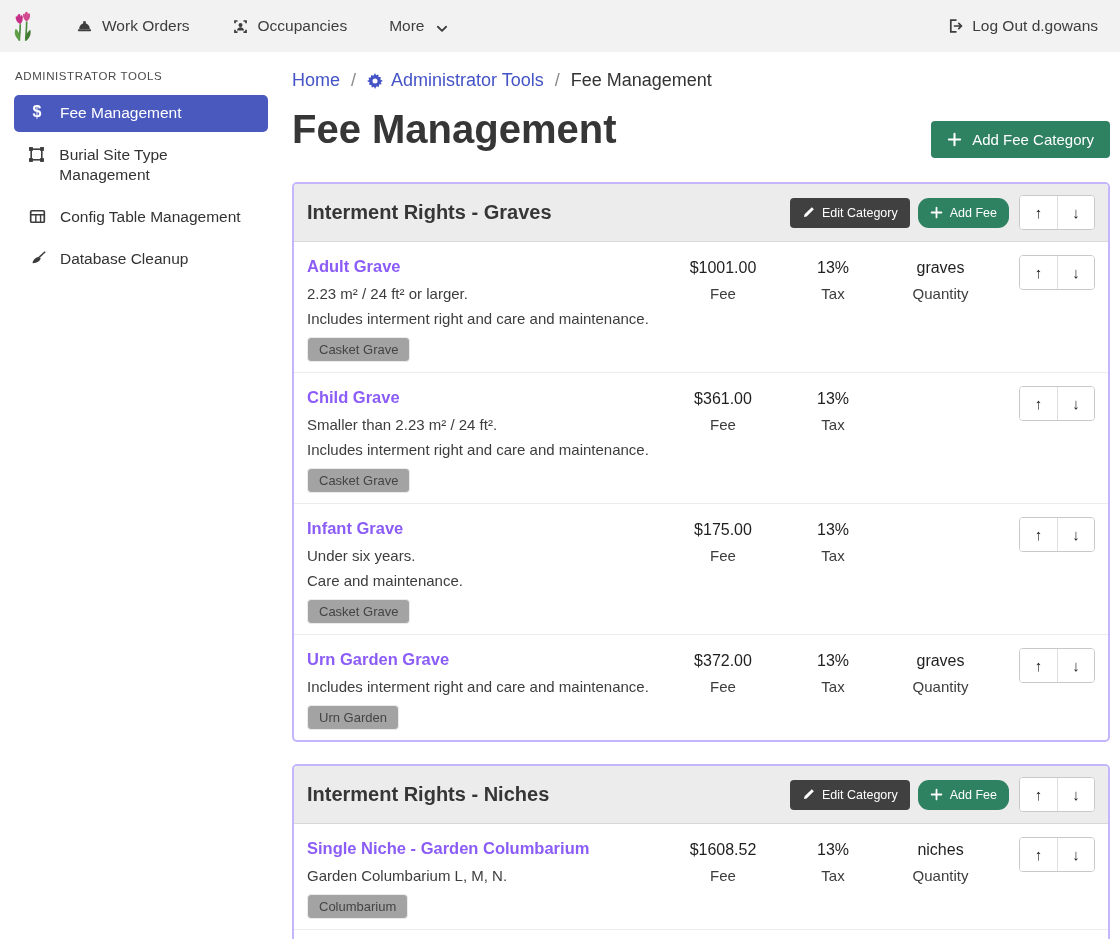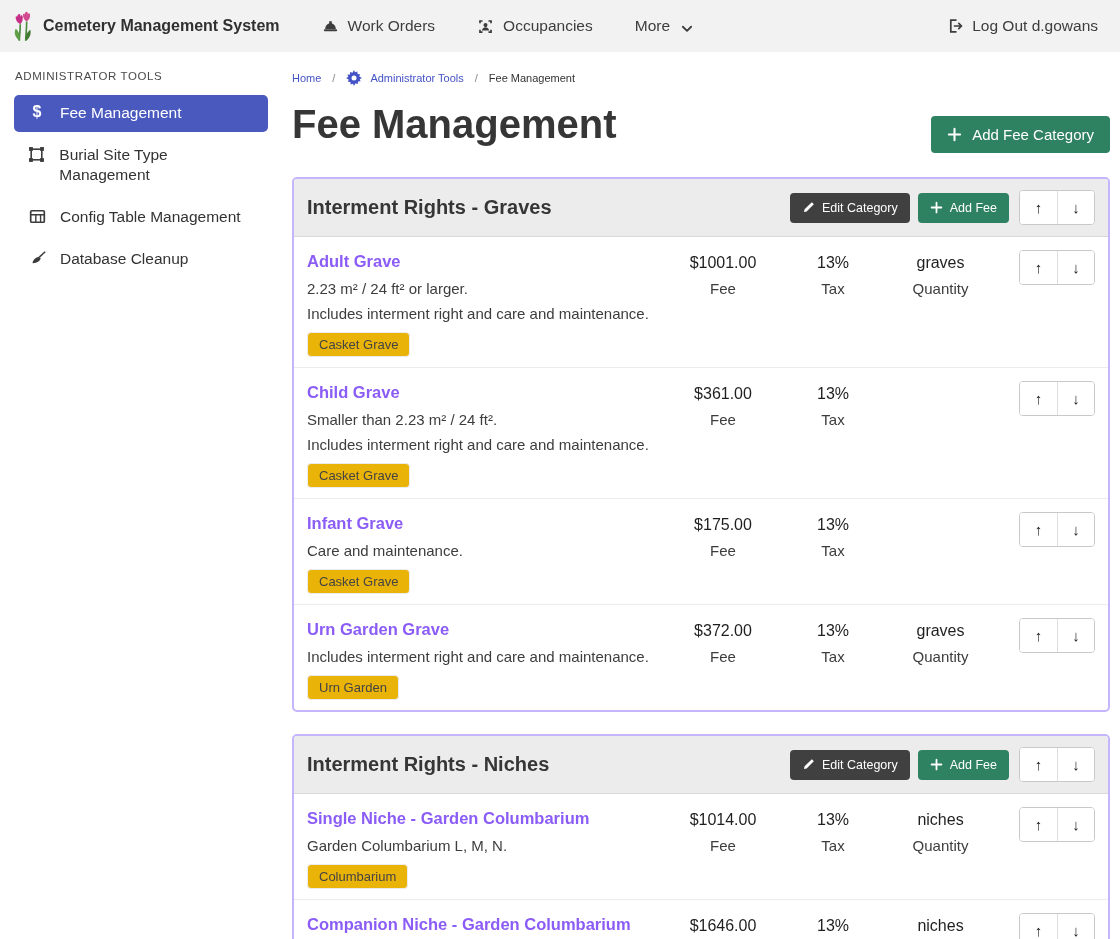--- a/index.html
+++ b/index.html
@@ -36,56 +36,56 @@
     display:flex; align-items:flex-start; gap:13px; padding:8px 12px 9px 13px;
     border-radius:5px; font-size:15.5px; line-height:20px; color:#333;
     margin-bottom:5px; cursor:pointer;
   }
   .side-item .icn { width:20px; margin-top:1px; color:#3c3c3c; }
   .side-item.active { background:#4a59bd; color:#fff; }
   .side-item.active .icn { color:#fff; }
 
   
   .main { flex:1; padding:16px 10px 0 12px; min-width:0; }
-  .breadcrumb { display:flex; align-items:center; gap:11px; font-size:11px; margin:2px 0 14px; }
+  .breadcrumb { display:flex; align-items:center; gap:11px; font-size:18px; margin:2px 0 14px; }
   .crumb-link { color:#4453c5; text-decoration:none; display:flex; align-items:center; gap:8px; cursor:pointer; }
   .crumb-sep { color:#8a8a8a; }
   .crumb-current { color:#333; }
 
   .page-head { display:flex; justify-content:space-between; align-items:flex-start; margin:6px 0 24px; }
   .page-title { font-size:40px; line-height:48px; font-weight:600; color:#363636; margin:0; }
   .btn { border:none; border-radius:4px; color:#fff; display:inline-flex; align-items:center; cursor:pointer; font-family:inherit; }
   .btn-add-category { background:#2e8161; font-size:15px; padding:10px 16px; gap:10px; margin-top:16px; }
 
   
   .card { border:2px solid #c4b5fd; border-radius:5px; margin-bottom:22px; background:#fff; overflow:hidden; }
   .card-header {
     background:#ececec; border-bottom:1px solid #d8d8d8;
     display:flex; align-items:center; padding:11px 13px;
   }
   .card-title { flex:1; font-size:20px; font-weight:600; color:#363636; }
   .btn-sm { font-size:12.5px; padding:8px 12px; gap:7px; margin-left:8px; }
   .btn-teal { background:#404040; }
-  .btn-green { background:#2e8161; }
+  .btn-green { background:#2e8161;border-radius:11px; }
   .arrow-group { display:inline-flex; border:1px solid #c9c9c9; border-radius:4px; overflow:hidden; margin-left:10px; background:#fff; }
   .arrow-btn {
     width:37px; height:33px; background:#fff; border:none; cursor:pointer;
     font-size:15px; color:#222; line-height:1; font-family:inherit;
   }
   .arrow-btn + .arrow-btn { border-left:1px solid #dedede; }
 
   .fee-row {
     display:grid; grid-template-columns:1fr 130px 90px 125px 92px;
     padding:12px 13px 10px; border-bottom:1px solid #ececec; align-items:start;
   }
   .fee-row:last-child { border-bottom:none; }
   .fee-name { color:#8b5cf6; font-weight:bold; font-size:16.5px; line-height:21px; margin:2px 0 7px; display:inline-block; cursor:pointer; }
   .fee-desc { font-size:15px; line-height:19px; color:#3d3d3d; margin:0 0 6px; }
   .fee-tag {
-    display:inline-block; background:#eab308; border:1px solid #ececec; border-radius:4px;
+    display:inline-block; background:#a3a3a3; border:1px solid #ececec; border-radius:4px;
     padding:4px 11px; font-size:13px; color:#444; margin-top:3px;
   }
   .stat { text-align:center; padding-top:3px; }
   .stat-value { font-size:16px; color:#1f1f1f; line-height:21px; margin-bottom:7px; }
   .stat-label { font-size:15px; color:#3d3d3d; }
   .row-arrows { justify-self:end; padding-top:1px; }
 </style>
 </head>
 <body>
 
@@ -94,21 +94,20 @@
     <span class="icn">
       <svg width="22" height="32" viewBox="0 0 24 34">
         <path d="M9 15 C9 23 8 28 8 33" stroke="#4a8a3c" stroke-width="1.8" fill="none"></path>
         <path d="M16 12 C16 21 15 27 15 33" stroke="#4a8a3c" stroke-width="1.8" fill="none"></path>
         <path d="M8 33 C3 29 2 24 4 20 C8 23 9 28 8 33 Z" fill="#5e9e46"></path>
         <path d="M15 33 C20 30 21 25 20 21 C16 24 14 28 15 33 Z" fill="#437a34"></path>
         <path d="M9 15 C5 13 4 10 4 7 C4 6 5 6 5.5 7 C6 5 7 4 8 4 C9 4 9.5 5 9 7 C10 5 11 5 11.5 6 C12 9 12 12 9 15 Z" fill="#c52f87"></path>
         <path d="M16 12 C12.5 10 12 7 12 4.5 C12 3.5 13 3.5 13.5 4.5 C14 2.5 15 1.5 16 1.5 C17 1.5 17.5 2.5 17 4.5 C18 2.5 19 3 19.5 4 C20 7 19.5 10 16 12 Z" fill="#d2498f"></path>
       </svg>
     </span>
-    <span class="brand-text">Cemetery Management System</span>
   </div>
   <nav id="nav-items" style="display:flex;align-items:center;">
       <a class="nav-item">
         <span class="icn">
           <svg width="17" height="17" viewBox="0 0 16 16" fill="currentColor">
             <path d="M6.8 3h2.4v3.4H6.8z"></path>
             <path d="M3 10.4c0-3.1 2.2-5.5 5-5.5s5 2.4 5 5.5z"></path>
             <rect x="1.8" y="10.6" width="12.4" height="1.9" rx=".7"></rect>
           </svg>
         </span>
@@ -274,21 +273,21 @@
               <div class="stat-value">13%</div>
               <div class="stat-label">Tax</div>
             </div>
             <div class="stat"></div>
             <div class="row-arrows"><div class="arrow-group">
                 <button class="arrow-btn">↑</button>
                 <button class="arrow-btn">↓</button>
               </div></div>
           </div>
           <div class="fee-row">
-            <div><a class="fee-name">Infant Grave</a><p class="fee-desc">Care and maintenance.</p><div><span class="fee-tag">Casket Grave</span></div></div>
+            <div><a class="fee-name">Infant Grave</a><p class="fee-desc">Under six years.</p><p class="fee-desc">Care and maintenance.</p><div><span class="fee-tag">Casket Grave</span></div></div>
             <div class="stat">
               <div class="stat-value">$175.00</div>
               <div class="stat-label">Fee</div>
             </div>
             <div class="stat">
               <div class="stat-value">13%</div>
               <div class="stat-label">Tax</div>
             </div>
             <div class="stat"></div>
             <div class="row-arrows"><div class="arrow-group">
@@ -336,21 +335,21 @@
               <span>Add Fee</span>
             </button>
             <div class="arrow-group">
               <button class="arrow-btn">↑</button>
               <button class="arrow-btn">↓</button>
             </div>
           </div>
           <div class="fee-row">
             <div><a class="fee-name">Single Niche - Garden Columbarium</a><p class="fee-desc">Garden Columbarium L, M, N.</p><div><span class="fee-tag">Columbarium</span></div></div>
             <div class="stat">
-              <div class="stat-value">$1014.00</div>
+              <div class="stat-value">$1608.52</div>
               <div class="stat-label">Fee</div>
             </div>
             <div class="stat">
               <div class="stat-value">13%</div>
               <div class="stat-label">Tax</div>
             </div>
             <div class="stat">
               <div class="stat-value">niches</div>
               <div class="stat-label">Quantity</div>
             </div>

